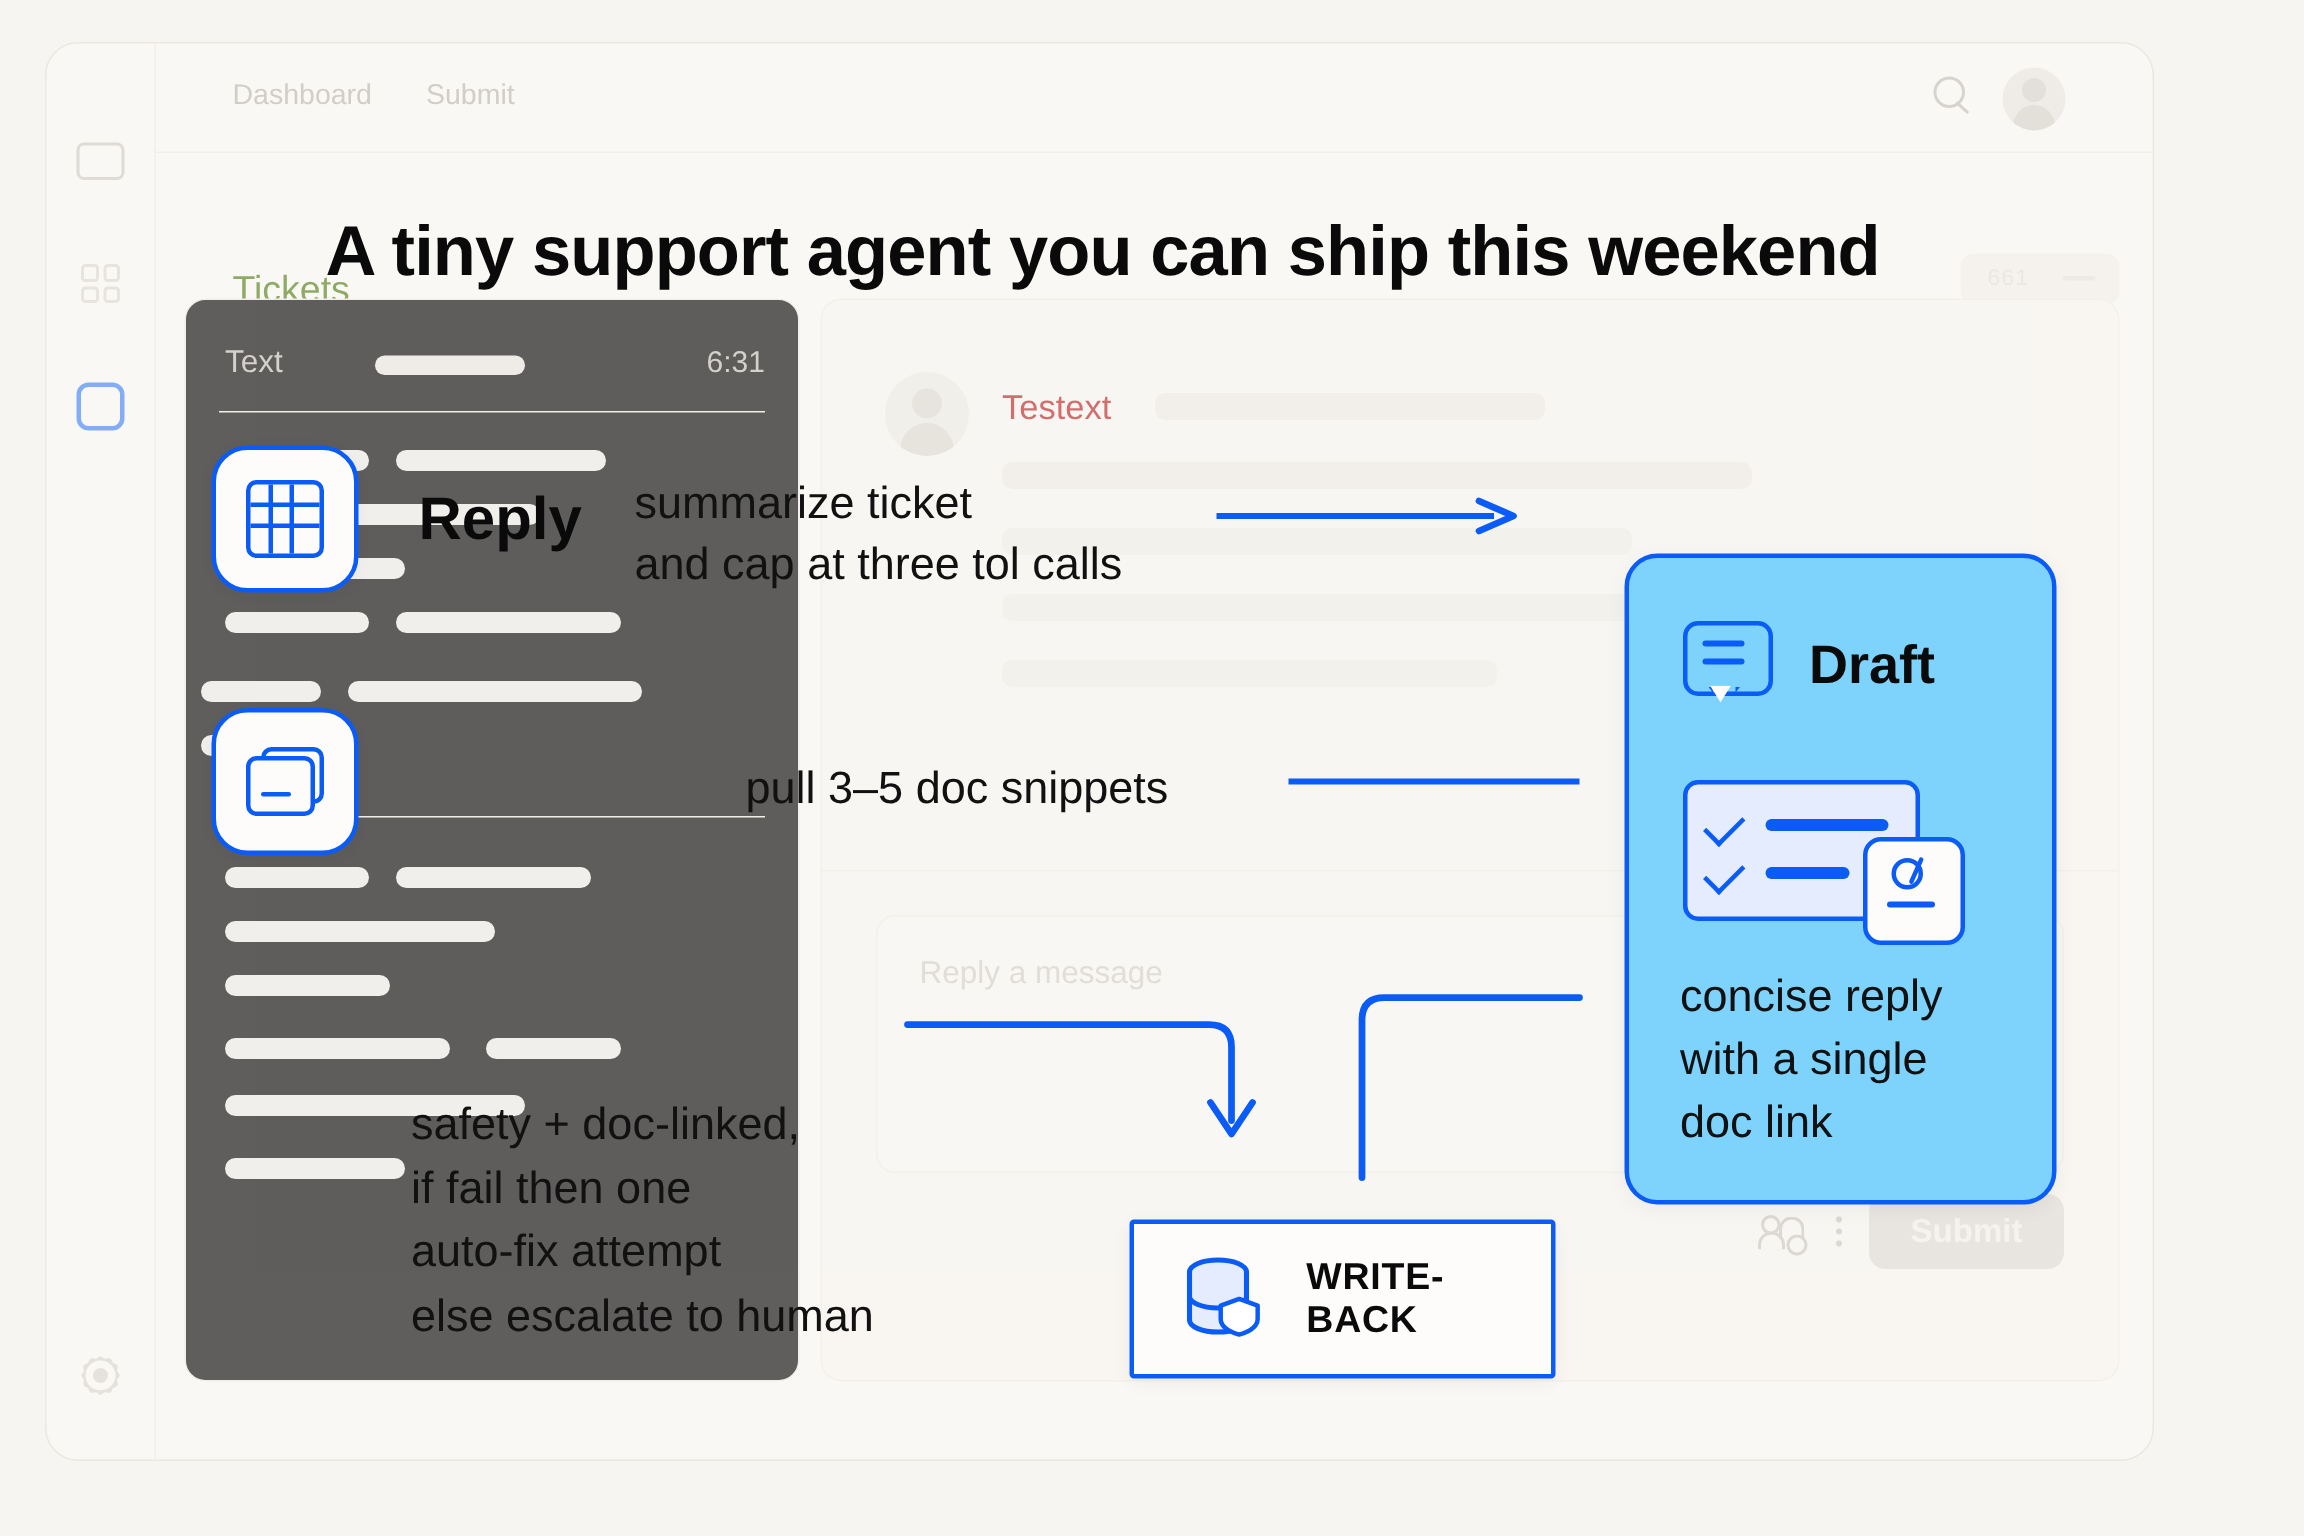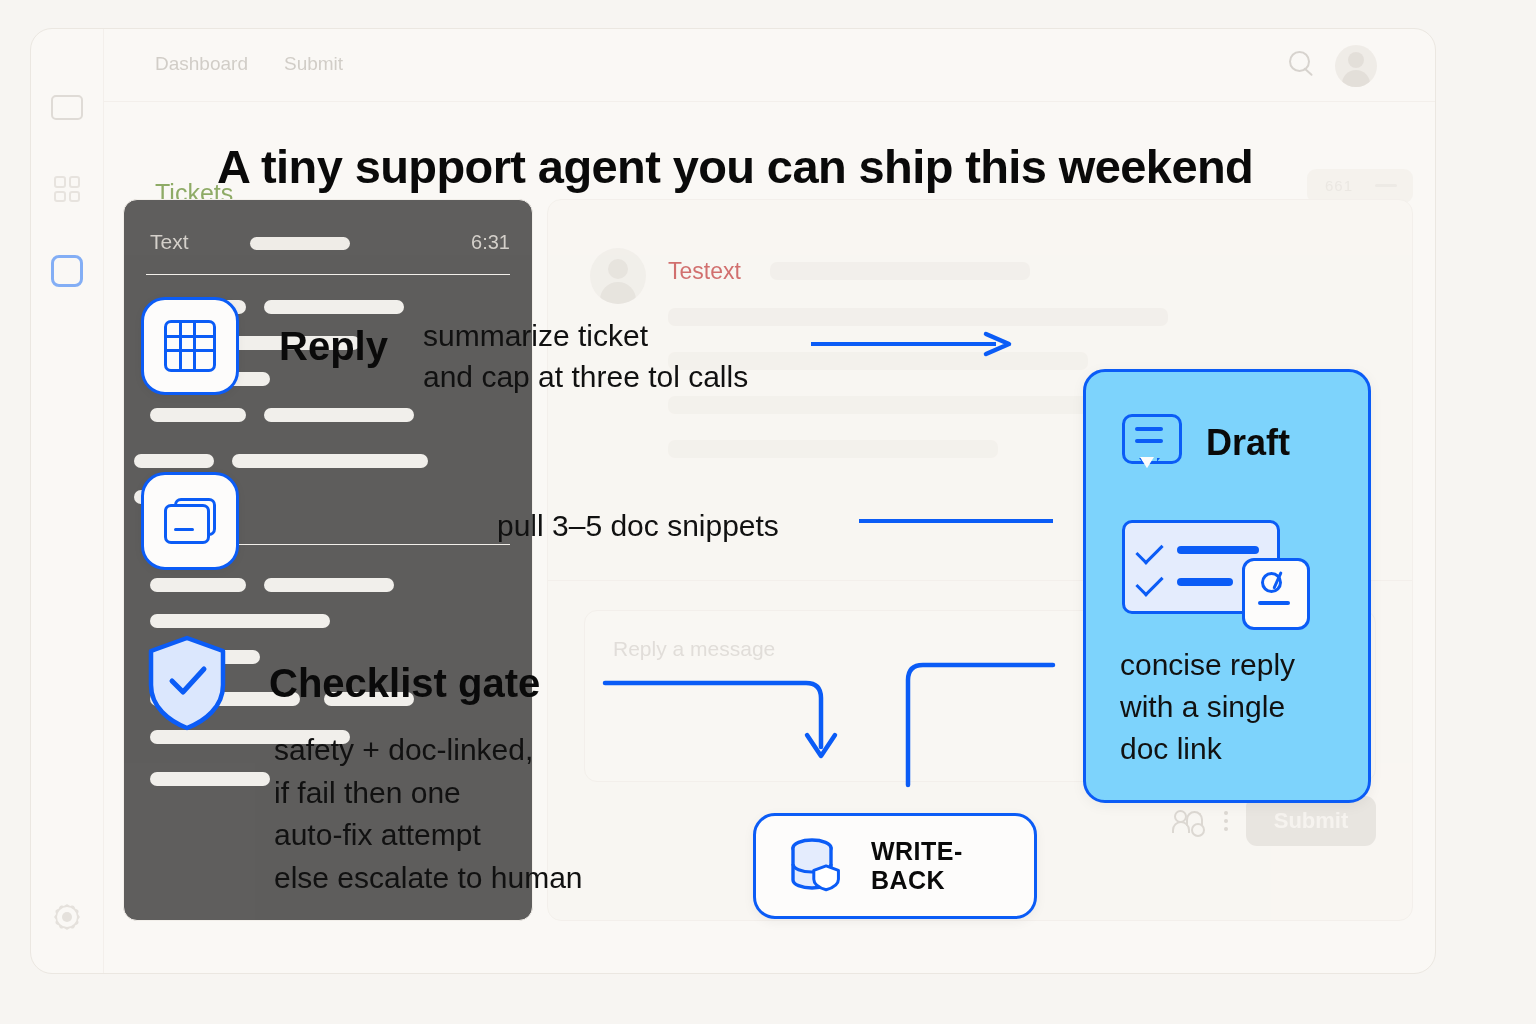--- a/index.html
+++ b/index.html
@@ -121,21 +121,21 @@
   .checkcard .ln1{left:52px;top:23px;width:82px;}
   .checkcard .ln2{left:52px;top:55px;width:56px;}
   .badgecard{position:absolute;left:156px;top:186px;width:62px;height:66px;border:3.2px solid #0b5cf6;
      border-radius:12px;background:#fdfcfb;}
   .badgecard .ph{position:absolute;left:16px;top:11px;width:15px;height:15px;border:3.2px solid #0b5cf6;border-radius:50%;}
   .badgecard .sl{position:absolute;left:31px;top:10px;width:3.4px;height:19px;background:#0b5cf6;transform:rotate(24deg);border-radius:2px;}
   .badgecard .ul{position:absolute;left:13px;top:40px;width:32px;height:4px;border-radius:3px;background:#0b5cf6;}
   .draft-text{position:absolute;left:34px;top:272px;font-size:30px;line-height:1.4;color:#111;}
 
   .wb-node{position:absolute;left:722px;top:784px;width:284px;height:106px;border:3.5px solid #0b5cf6;
-     border-radius:22px;background:#fdfcfb;display:flex;align-items:center;gap:24px;padding-left:30px;box-sizing:border-box;
+     border-radius:3px;background:#fdfcfb;display:flex;align-items:center;gap:24px;padding-left:30px;box-sizing:border-box;
      box-shadow:0 3px 12px rgba(0,0,0,.05);}
   .db{position:relative;width:62px;height:62px;}
   .db svg{position:absolute;inset:0;}
   .wb-label{font-size:25px;font-weight:bold;color:#0a0a0a;letter-spacing:.5px;}
 
   .wires{position:absolute;inset:0;pointer-events:none;}
 </style>
 </head>
 <body>
 
@@ -288,29 +288,20 @@
           <div class="back"></div>
             <div class="front"></div>
             <div class="dash"></div>
         </div>
       </div>
     </div>
     <div class="anno" style="left:466px;top:476px;">
       <div>pull 3–5 doc snippets</div>
     </div>
 
-    <div class="step" style="left:110px;top:604px;">
-      <div class="shield">
-        <svg viewBox="0 0 92 100" width="92" height="100">
-          <path d="M46 5 L82 18 L82 52 C82 74 64 88 46 95 C28 88 10 74 10 52 L10 18 Z" fill="#dbe7fd" stroke="#0b5cf6" stroke-width="4.5" stroke-linejoin="round"></path>
-          <path d="M31 48 L42 59 L63 36" fill="none" stroke="#0b5cf6" stroke-width="5" stroke-linecap="round" stroke-linejoin="round"></path>
-        </svg>
-      </div>
-      <div class="step-label" style="margin-left:36px;">Checklist gate</div>
-    </div>
     <div class="anno-sub" style="left:243px;top:700px;">
       <div>safety + doc-linked,</div>
       <div>if fail then one</div>
       <div>auto-fix attempt</div>
       <div>else escalate to human</div>
     </div>
 
     <div class="draft-card">
       <div class="draft-head">
         <div class="bubble">

